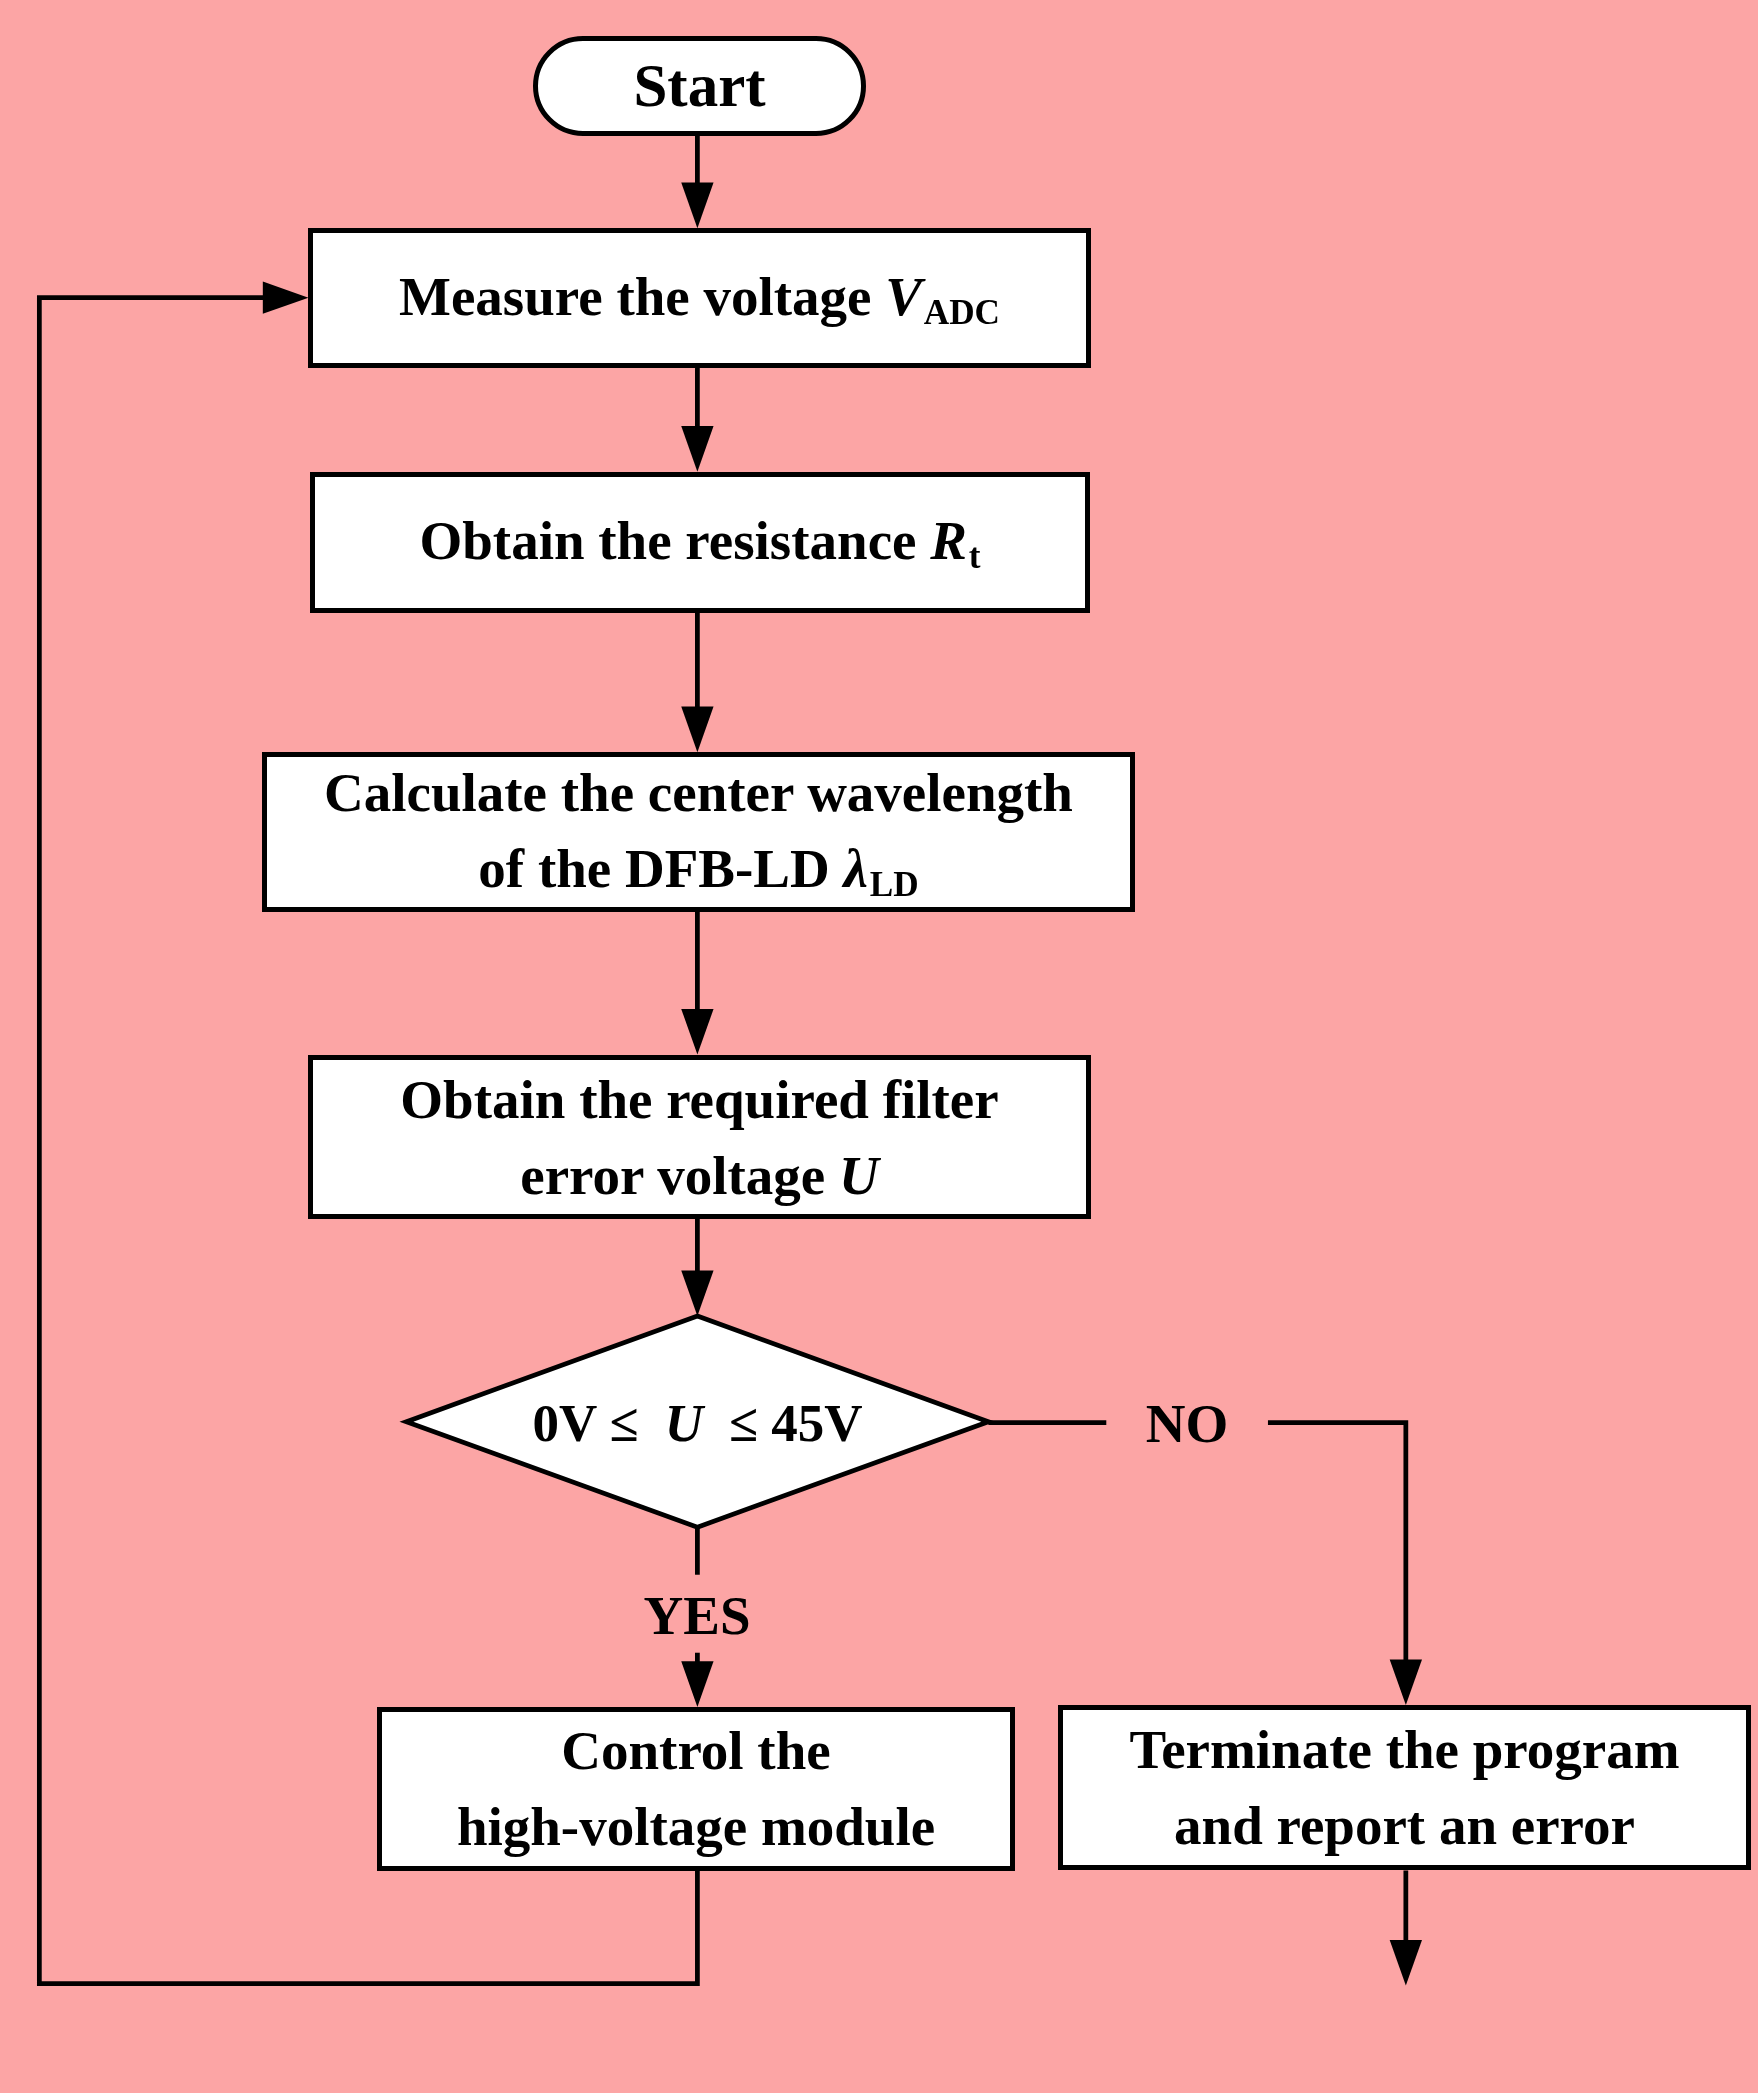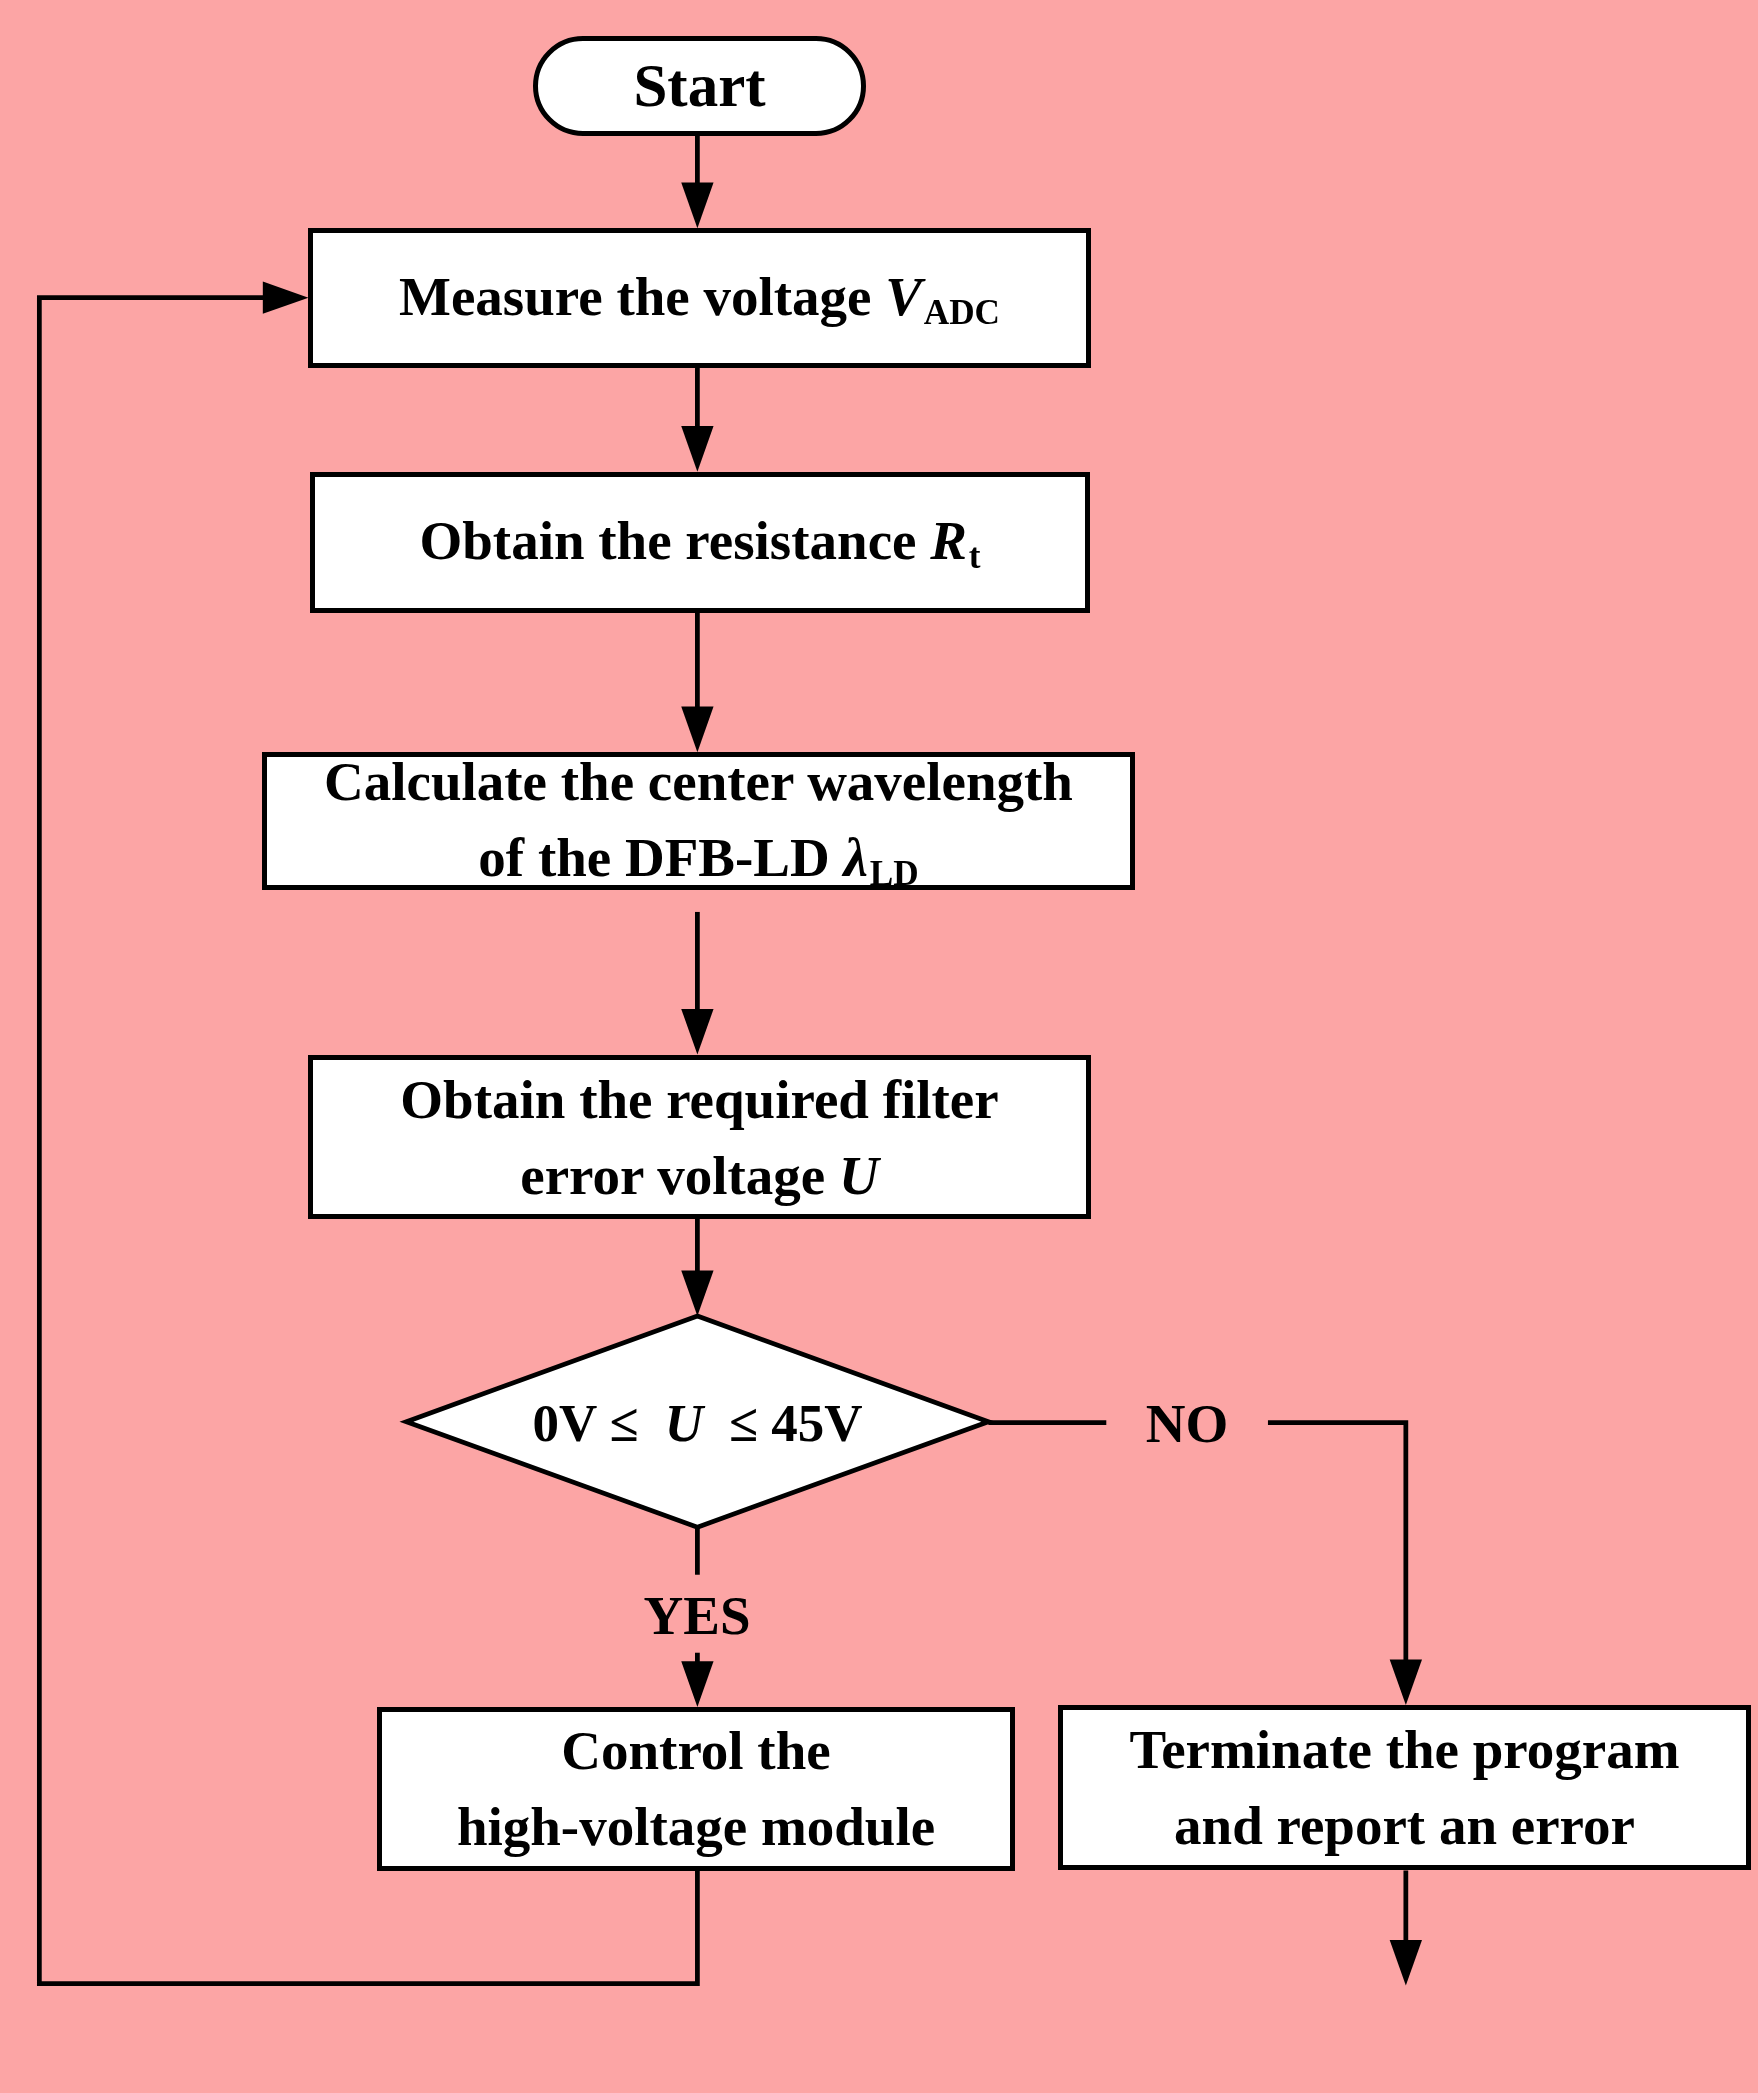--- a/index.html
+++ b/index.html
@@ -85,21 +85,21 @@
       <span>Measure the voltage </span><span class="var">V</span><span class="sub">ADC</span>
     </div>
   </div>
 
   <div class="node" style="left:310px; top:472px; width:780px; height:141px;">
     <div>
       <span>Obtain the resistance </span><span class="var">R</span><span class="sub">t</span>
     </div>
   </div>
 
-  <div class="node" style="left:262px; top:752px; width:873px; height:138px;">
+  <div class="node" style="left:262px; top:752px; width:873px; height:160px;">
     <div>Calculate the center wavelength</div>
     <div>
       <span>of the DFB-LD </span><span class="var">λ</span><span class="sub">LD</span>
     </div>
   </div>
 
   <div class="node" style="left:308px; top:1055px; width:783px; height:164px;justify-content:flex-end;">
     <div>Obtain the required filter</div>
     <div>
       <span>error voltage </span><span class="var">U</span>

